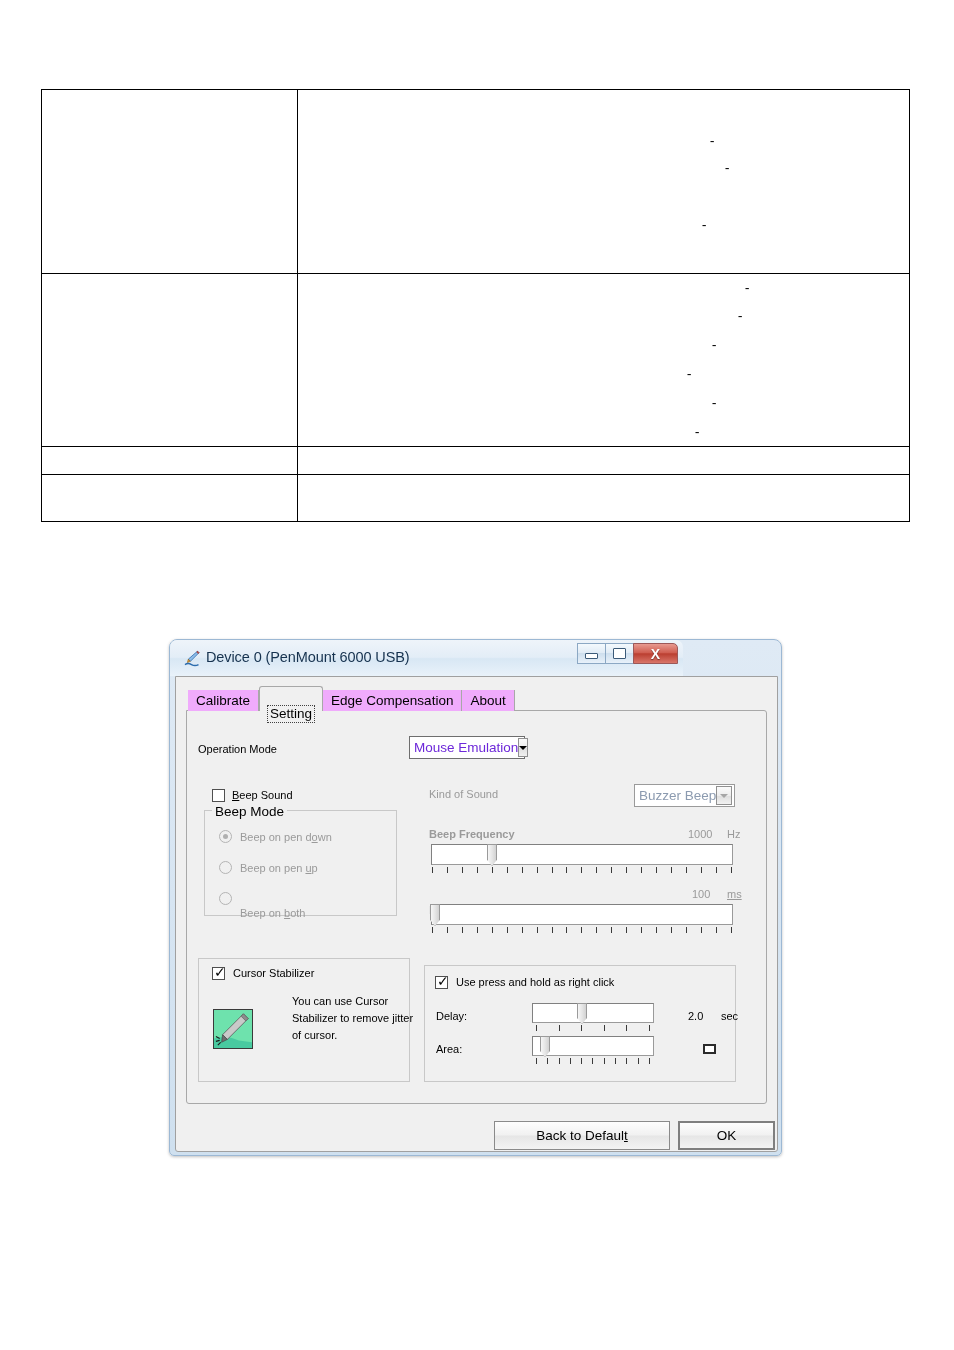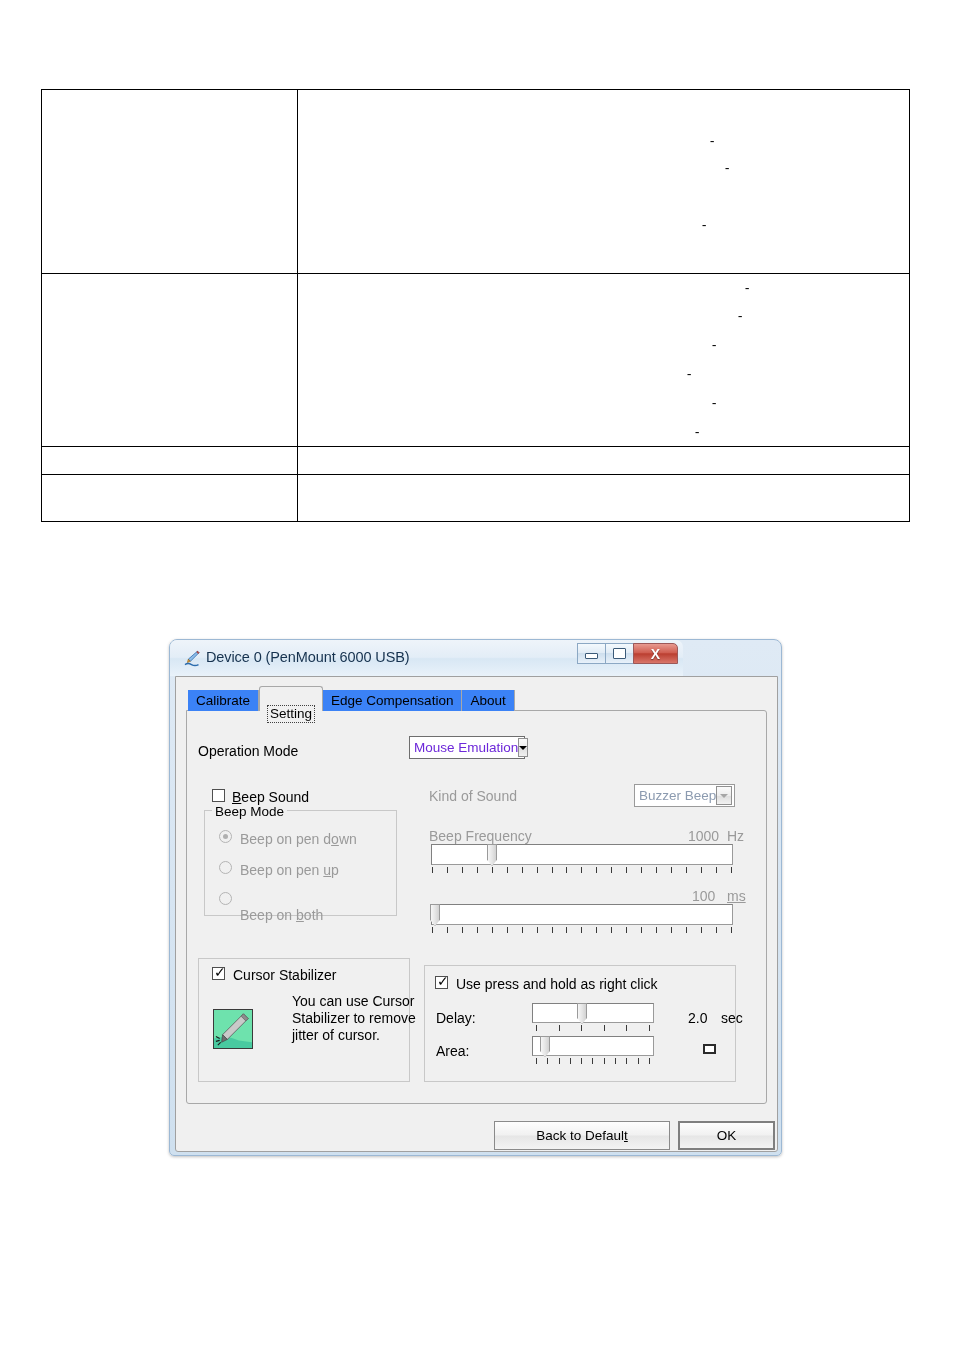--- a/index.html
+++ b/index.html
@@ -165,21 +165,21 @@
     display: flex;
     align-items: flex-end;
     z-index: 3;
   }
   .tab {
     height: 21px;
     box-sizing: border-box;
     padding: 2px 8px 0 8px;
     font-size: 13.5px;
     color: #000000;
-    background: #3b82f6;
+    background: #f0abfc;
     border-right: 1px solid #a8a8a8;
     font-family: "Liberation Sans", sans-serif;
     white-space: nowrap;
     line-height: 18px;
   }
   .tab.active {
     height: 25px;
     background: #f0f0f0;
     border: 1px solid #a8a8a8;
     border-bottom: none;
@@ -204,21 +204,21 @@
     height: 394px;
     box-sizing: border-box;
     border: 1px solid #a8a8a8;
     background: #f0f0f0;
     border-radius: 0 3px 3px 3px;
   }
 
   
   .lbl {
     position: absolute;
-    font-size: 14px;
+    font-size: 11px;
     color: #000000;
     font-family: "Liberation Sans", sans-serif;
     white-space: nowrap;
     line-height: 1;
   }
   .lbl.dim { color: #9a9a9a; }
   .ul { text-decoration: underline; }
 
   
   .combo {
@@ -498,21 +498,21 @@
     <div class="lbl dim" style="left:64px; top:231px;"><span>Beep on </span><span class="ul">b</span><span>oth</span></div>
 
     <div class="lbl dim" style="left:253px; top:112px;">Kind of Sound</div>
     <div class="combo disabled" style="left:458px; top:107px; width:101px;">
       <span class="cval">Buzzer Beep</span>
       <span class="cbtn">
           <i class="arrow-dn dim"></i>
         </span>
     </div>
 
-    <div class="lbl dim" style="left:253px; top:152px;">Beep Frequency</div>
+    <div class="lbl dim" style="left:253px; top:152px;font-weight:bold;">Beep Frequency</div>
     <div class="lbl dim" style="left:512px; top:152px;">1000</div>
     <div class="lbl dim" style="left:551px; top:152px;">Hz</div>
     <div class="sl-track" style="left:255px; top:167px; width:302px;">
       <div class="sl-thumb" style="left:55px; top:-1px;"></div>
     </div>
     <div class="sl-ticks" style="left:256px; top:190px; width:300px;">
       <i></i>
         <i></i>
         <i></i>
         <i></i>

